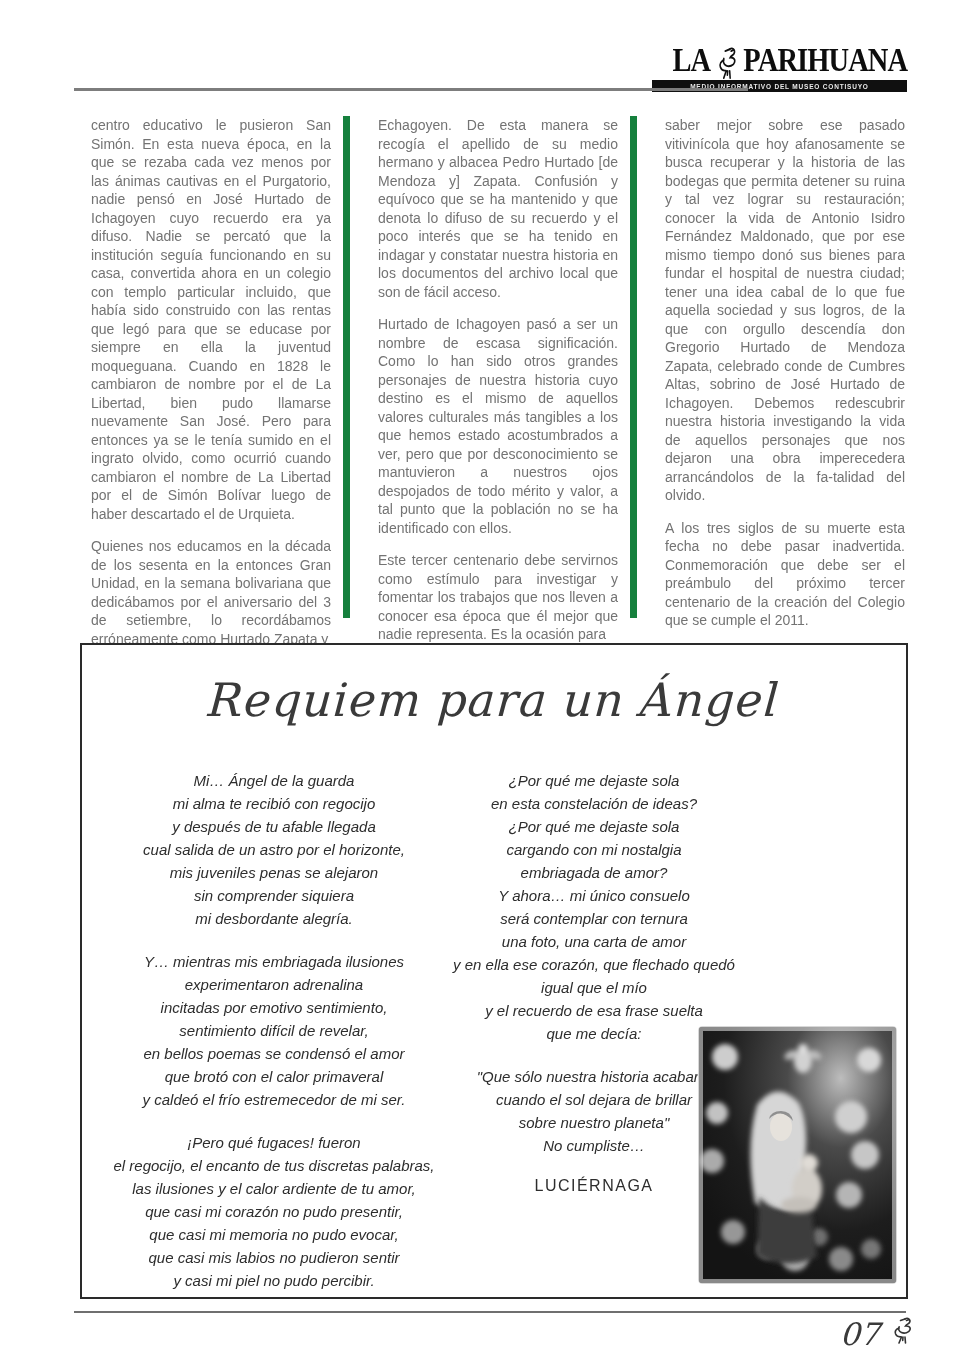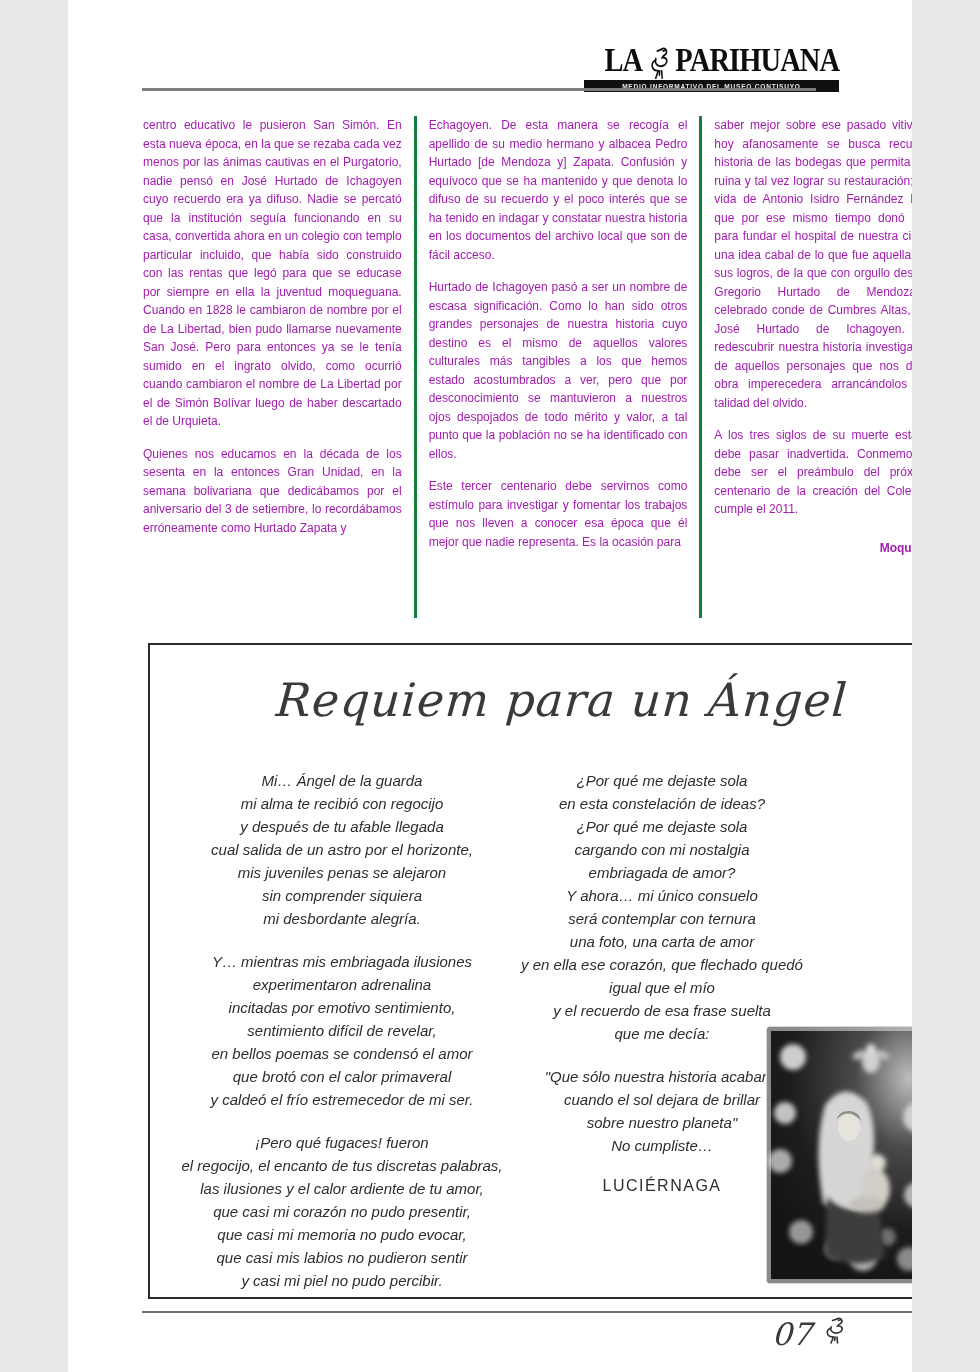--- a/index.html
+++ b/index.html
@@ -1,17 +1,17 @@
 <!DOCTYPE html>
 <html><head>
 <meta charset="utf-8">
 <style>
   html,body { margin:0; padding:0; background:#e8e8e8; }
   .page {
-    position:relative; width:844px; height:1372px; margin:0 auto;
+    position:relative; width:980px; height:1372px; margin:0 auto;
     background:#ffffff; overflow:hidden;
     font-family:"Liberation Sans", sans-serif; color:#222;
   }
 
   
   .masthead { position:absolute; top:46px; right:73px; text-align:center; }
   .masthead-title {
     display:flex; align-items:flex-end; justify-content:flex-end; gap:4px;
     font-family:"Liberation Serif", serif; font-weight:bold; font-size:31px;
     letter-spacing:-1px; color:#0d0d0d; line-height:1;
@@ -26,24 +26,24 @@
   .header-rule { position:absolute; top:88px; left:74px; width:674px; height:3px; background:#7d7d7d; }
 
   
   .columns {
     position:absolute; top:116px; left:75px; width:830px; height:502px;
     display:flex;
   }
   .col { flex:1; padding:0 12px; }
   .col:first-child { padding-left:0; }
   .col:last-child { padding-right:0; }
-  .col + .col { border-left:3px solid #15803d; }
+  .col + .col { border-left:7px solid #15803d; }
   .col p {
-    margin:0 0 14px 0; font-size:12px; line-height:18.5px;
-    text-align:justify; color:#a21caf;
+    margin:0 0 14px 16px; font-size:14px; line-height:18.5px;
+    text-align:justify; color:#737373;
   }
   .dateline { text-align:right !important; margin-top:20px !important;font-weight:bold; }
 
   
   .poem-box {
     position:absolute; left:80px; top:643px; width:824px; height:652px;
     border:2px solid #2a2a2a; background:#fff;
   }
   .poem-title {
     margin-top:28px; text-align:center;

